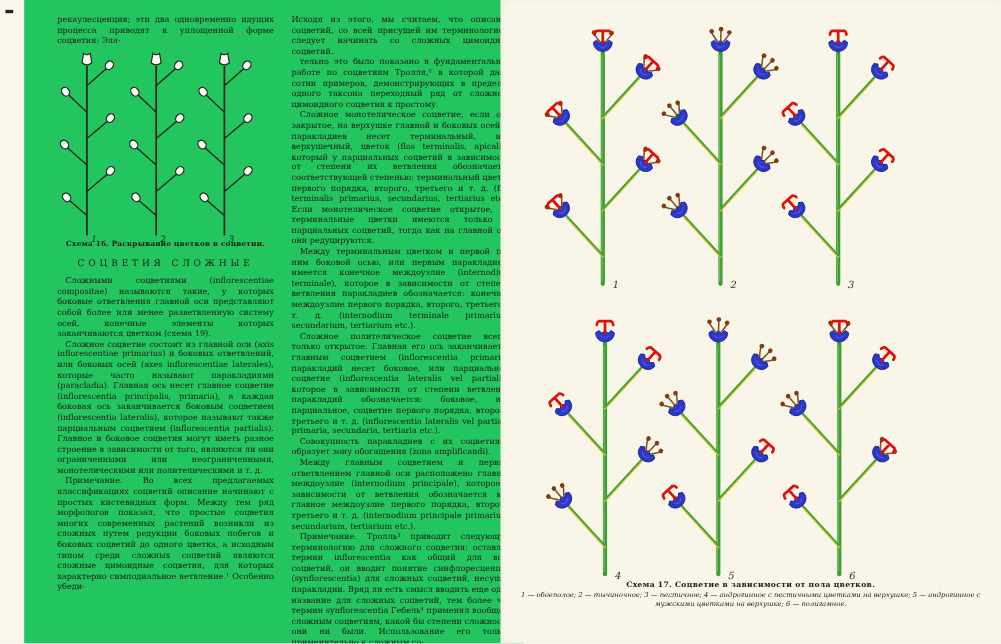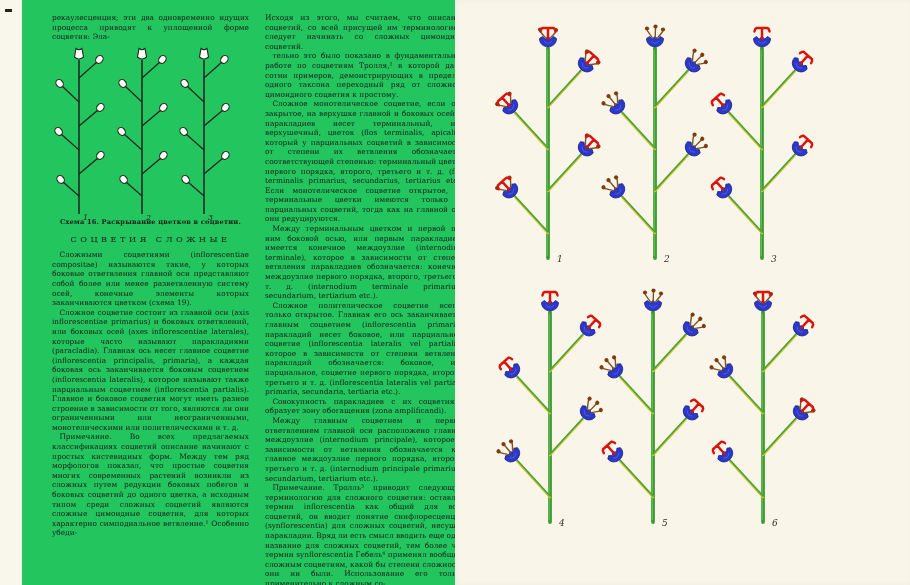--- a/index.html
+++ b/index.html
@@ -431,15 +431,19 @@
             <path d="M-4,-1 Q0,3.5 4,-1" stroke="#5a68e8" stroke-width="1" fill="none" opacity="0.7"></path>
             <path d="M-2.4,-4 Q-5.6,-7.5 -8,-11" stroke="#7d531e" stroke-width="1.4" fill="none"></path>
             <circle cx="-8" cy="-12.5" r="2.1" fill="#7f3c10"></circle>
             <path d="M2.4,-4 Q5.6,-7.199999999999999 8,-10.5" stroke="#7d531e" stroke-width="1.4" fill="none"></path>
             <circle cx="8" cy="-12" r="2.1" fill="#7f3c10"></circle>
             <path d="M0,-3 L0,-14 M-5.5,-14 L5.5,-14 M-5.5,-14 q-1.6,0.6 -2,3.4 M5.5,-14 q1.6,0.6 2,3.4" stroke="#da140d" stroke-width="2.5" fill="none" stroke-linecap="round"></path>
           </g>
           <text x="79" y="242" font-size="9" font-style="italic" font-family="DejaVu Serif, serif" fill="#33302c">6</text>
         </svg>
       </div>
+    <div class="caption17">
+      <div class="cap-title">Схема 17. Соцветие в зависимости от пола цветков.</div>
+      <div class="cap-legend">1 — обоеполое; 2 — тычиночное; 3 — пестичное; 4 — андрогинное с пестичными цветками на верхушке; 5 — андрогинное с мужскими цветками на верхушке; 6 — полигамное.</div>
+    </div>
   </div>
 
 </div>
 
 </body></html>

